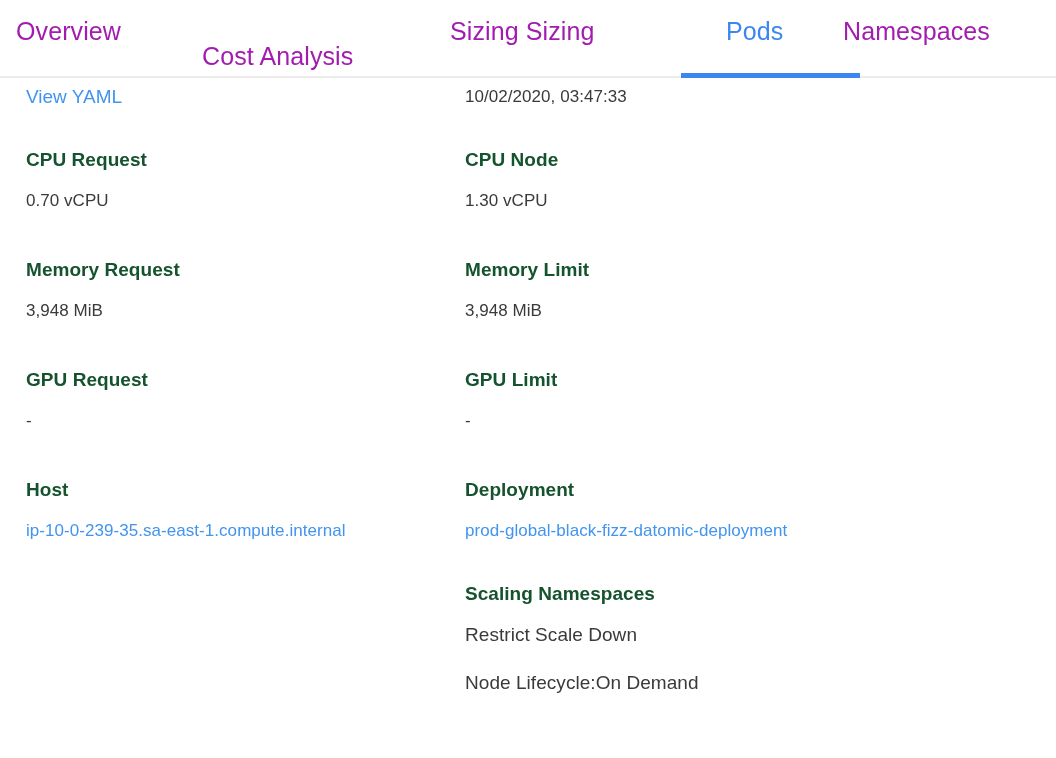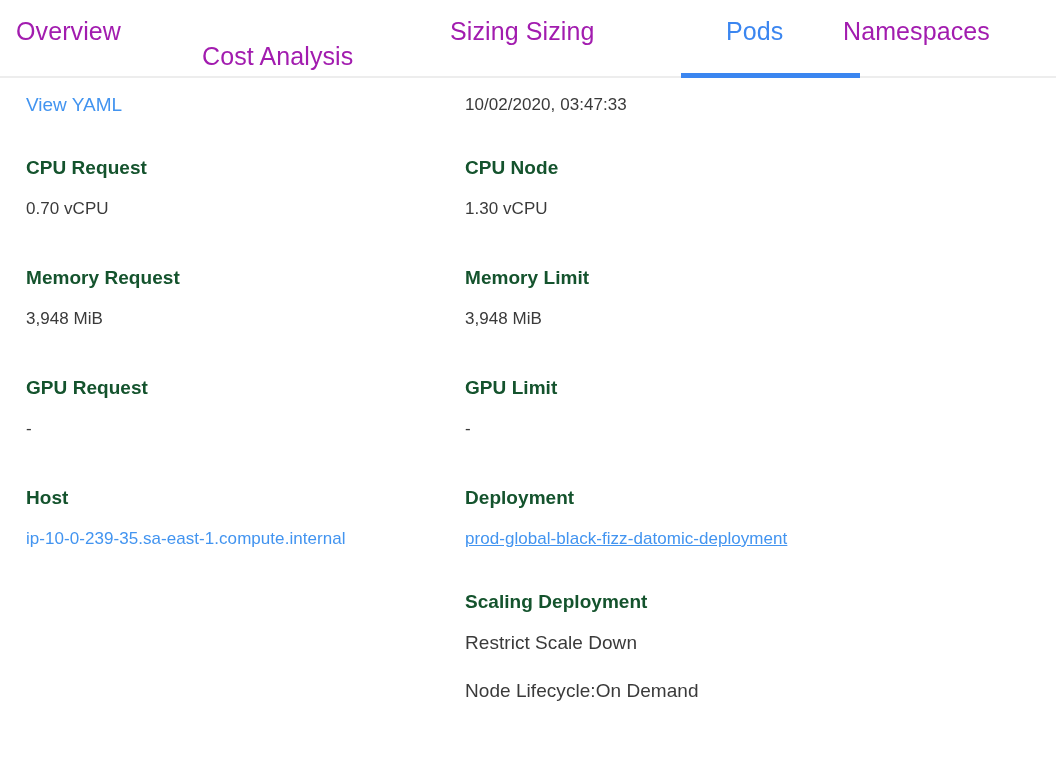--- a/index.html
+++ b/index.html
@@ -58,21 +58,21 @@
     background: #3b86f0;
   }
 
   
   .detail {
     position: relative;
     padding-top: 14px;
   }
   .col {
     position: absolute;
-    top: 14px;
+    top: 6px;
   }
   .col-left  { left: 26px;  width: 350px; }
   .col-right { left: 465px; width: 395px; }
 
   .field { margin-bottom: 0; }
 
   .field-label {
     font-size: 19px;
     font-weight: 700;
     color: #14532d;
@@ -85,21 +85,21 @@
     color: #3a3a3a;
     line-height: 26px;
     letter-spacing: .05px;
   }
   .field-value.link {
     color: #4294f0;
     cursor: pointer;
     word-break: break-all;
     max-width: 345px;
   }
-  .field-value.link.wide { max-width: 380px; text-decoration: underline; }
+  .field-value.link.wide { max-width: 380px; }
 
   .link-plain {
     font-size: 19px;
     color: #4294f0;
     cursor: pointer;
     line-height: 26px;
   }
 
   .gap-sm { height: 16px; }
   .gap-md { height: 38px; }
@@ -214,21 +214,21 @@
 
     <div class="field">
       <div class="field-label">Deployment</div>
       <div class="gap-sm"></div>
       <div class="field-value link wide">prod-global-black-fizz-datomic-deployment</div>
     </div>
 
     <div class="gap-md"></div>
 
     <div class="field">
-      <div class="field-label">Scaling Deployment</div>
+      <div class="field-label">Scaling Namespaces</div>
       <div class="gap-sm"></div>
       <div class="constraint-line">Restrict Scale Down</div>
       <div style="height:22px"></div>
       <div class="constraint-line">Node Lifecycle:On Demand</div>
     </div>
 
   </div>
 
 </div>
 

